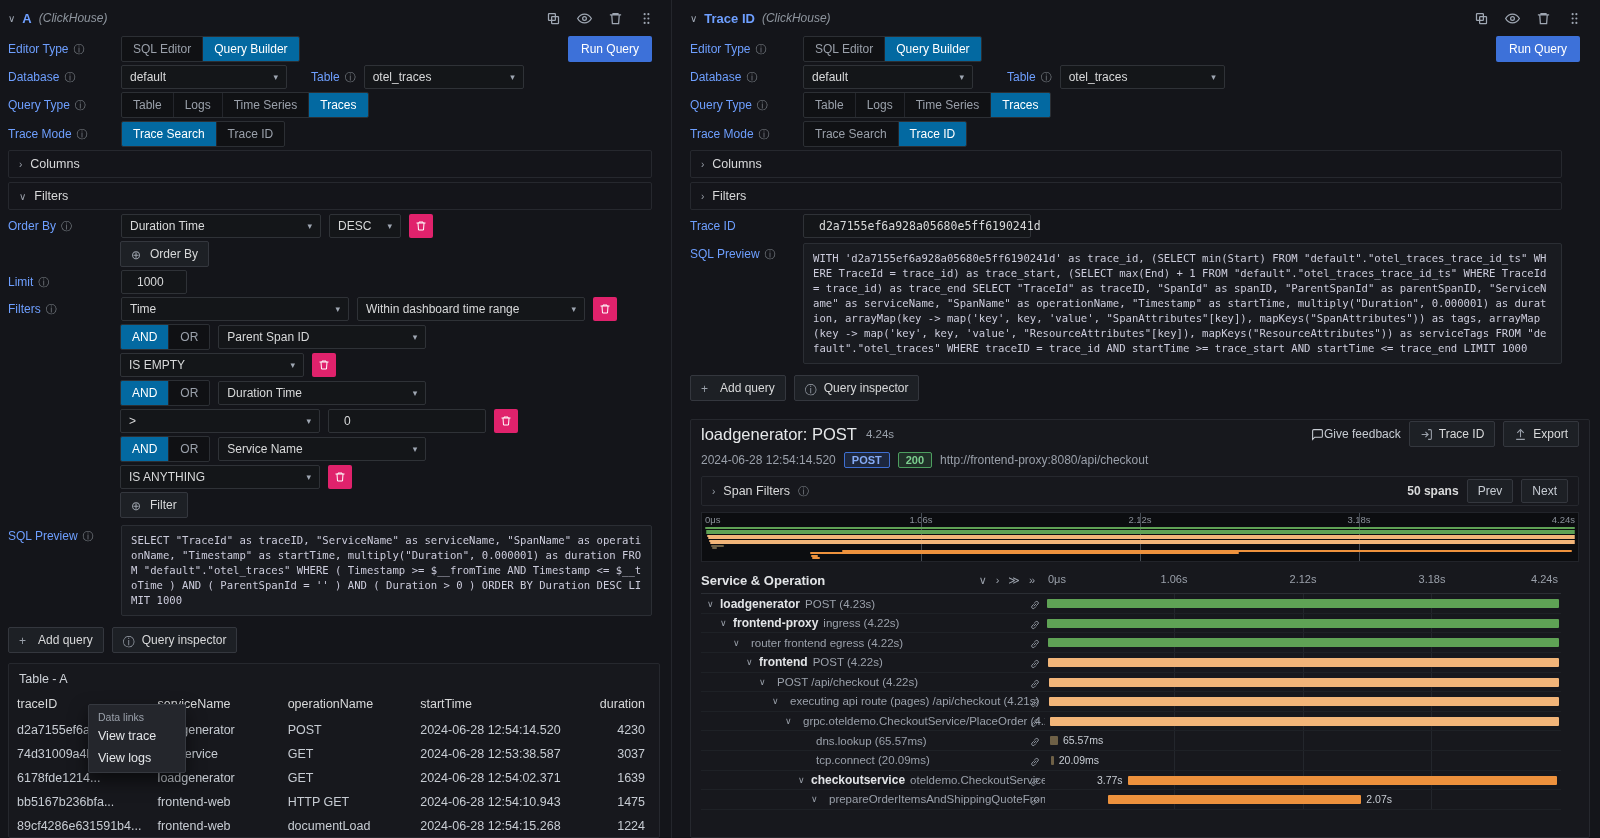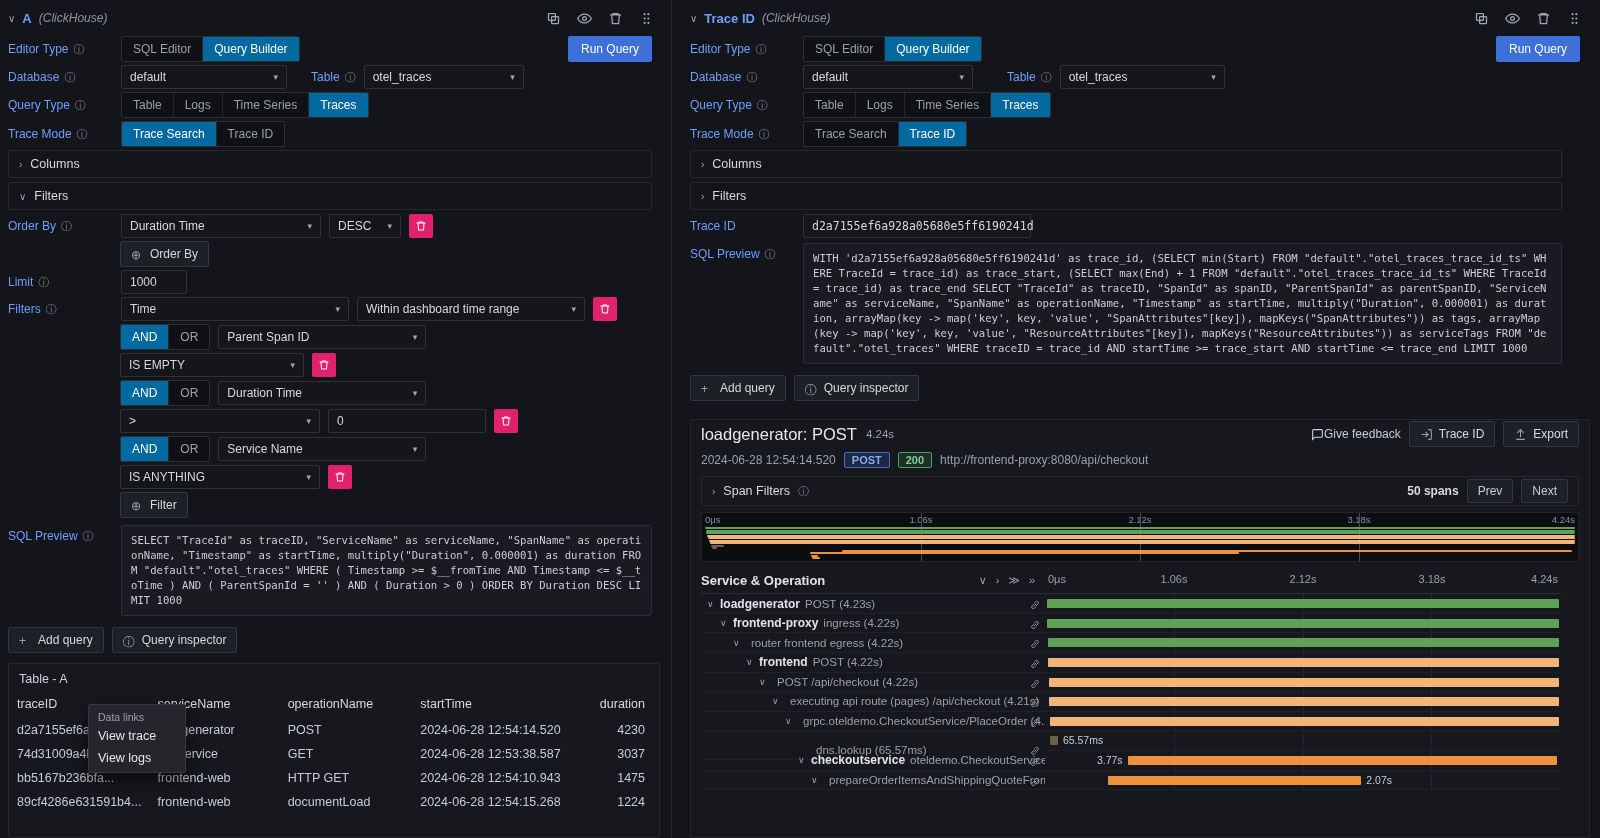--- a/index.html
+++ b/index.html
@@ -27,21 +27,21 @@
   .info{color:#7b8087;font-size:11px;font-style:normal}
   .ind{margin-left:112px}
 
   .radio{display:inline-flex;background:#101114;border:1px solid #2c2f34;border-radius:2px;overflow:hidden;height:24px}
   .seg{display:flex;align-items:center;padding:0 11px;font-size:12px;color:#9aa0aa;white-space:nowrap}
   .seg + .seg{border-left:1px solid #24262c}
   .seg.on{background:#0369a1;color:#fff}
 
   .sel{height:24px;box-sizing:border-box;display:inline-flex;align-items:center;gap:8px;background:#141619;border:1px solid #2f3237;border-radius:2px;padding:0 8px;font-size:12px;color:#d8d9da;white-space:nowrap;overflow:hidden}
   .sel .car{margin-left:auto;color:#9fa7b3;font-size:9px}
-  .inp{height:24px;box-sizing:border-box;background:#141619;border:1px solid #2f3237;border-radius:2px;padding:0 8px;font-size:12px;color:#d8d9da;display:inline-flex;align-items:center}
+  .inp{height:24px;box-sizing:border-box;background:#141619;border:1px solid #2f3237;border-radius:2px;padding:0 15px;font-size:12px;color:#d8d9da;display:inline-flex;align-items:center}
   .mono{font-family:"DejaVu Sans Mono",monospace;font-size:11.5px}
 
   .delbtn{width:24px;height:24px;flex:none;background:#e0226c;border-radius:2px;display:flex;align-items:center;justify-content:center}
   .delbtn svg{width:12px;height:12px}
 
   .btn1{height:26px;display:inline-flex;align-items:center;background:#3d71d9;color:#fff;border-radius:2px;padding:0 13px;font-size:12px;font-weight:500;margin-left:auto}
   .btn2{height:24px;display:inline-flex;align-items:center;gap:6px;background:#1d2025;border:1px solid #34373e;border-radius:2px;padding:0 10px;font-size:12px;color:#d8d9da;white-space:nowrap}
   .btn2 .bicon{color:#9aa0aa}
 
   .secrow{display:flex;align-items:center;gap:8px;border:1px solid #26282e;border-radius:2px;height:26px;padding:0 10px;margin:0 10px 4px 0;font-size:12.5px;color:#d8d9da}
@@ -385,20 +385,27 @@
               <td>POST</td>
               <td>2024-06-28 12:54:14.520</td>
               <td class="c-dur">4230</td>
             </tr>
             <tr>
               <td class="c-link">74d31009a4b...</td>
               <td>cartservice</td>
               <td>GET</td>
               <td>2024-06-28 12:53:38.587</td>
               <td class="c-dur">3037</td>
+            </tr>
+            <tr>
+              <td class="c-link">6178fde1214...</td>
+              <td>loadgenerator</td>
+              <td>GET</td>
+              <td>2024-06-28 12:54:02.371</td>
+              <td class="c-dur">1639</td>
             </tr>
             <tr>
               <td class="c-link">bb5167b236bfa...</td>
               <td>frontend-web</td>
               <td>HTTP GET</td>
               <td>2024-06-28 12:54:10.943</td>
               <td class="c-dur">1475</td>
             </tr>
             <tr>
               <td class="c-link">89cf4286e631591b4...</td>
@@ -735,32 +742,47 @@
                     <path d="M10 14 L14 10"></path>
                     <path d="M9 11l-3 3a3.2 3.2 0 0 0 4.5 4.5l3-3"></path>
                     <path d="M15 13l3-3a3.2 3.2 0 0 0-4.5-4.5l-3 3"></path>
                   </svg></span>
               </div>
               <div class="sbars">
                 <div class="bar" style="left: 0.9%; width: 98.8%; background: rgb(242, 181, 121);"></div>
               </div>
             </div>
             <div class="srow">
-              <div class="sname" style="padding-left: 97px; margin-top: 9px;">
+              <div class="sname" style="padding-left: 97px;">
                 <span class="schev"></span>
                 <span class="sop">dns.lookup (65.57ms)</span>
                 <span class="lnk"><svg viewBox="0 0 24 24" width="12" height="12" fill="none" stroke="#8a9099" stroke-width="2" stroke-linecap="round">
                     <path d="M10 14 L14 10"></path>
                     <path d="M9 11l-3 3a3.2 3.2 0 0 0 4.5 4.5l3-3"></path>
                     <path d="M15 13l3-3a3.2 3.2 0 0 0-4.5-4.5l-3 3"></path>
                   </svg></span>
               </div>
               <div class="sbars">
                 <div class="bar" style="left: 1%; width: 1.5%; background: rgb(110, 96, 70);"></div>
                 <span class="blabel" style="left: 2.5%; margin-left: 5px;">65.57ms</span>
+              </div>
+            </div>
+            <div class="srow">
+              <div class="sname" style="padding-left: 97px;">
+                <span class="schev"></span>
+                <span class="sop">tcp.connect (20.09ms)</span>
+                <span class="lnk"><svg viewBox="0 0 24 24" width="12" height="12" fill="none" stroke="#8a9099" stroke-width="2" stroke-linecap="round">
+                    <path d="M10 14 L14 10"></path>
+                    <path d="M9 11l-3 3a3.2 3.2 0 0 0 4.5 4.5l3-3"></path>
+                    <path d="M15 13l3-3a3.2 3.2 0 0 0-4.5-4.5l-3 3"></path>
+                  </svg></span>
+              </div>
+              <div class="sbars">
+                <div class="bar" style="left: 1.1%; width: 0.6%; background: rgb(110, 96, 70);"></div>
+                <span class="blabel" style="left: 1.7%; margin-left: 5px;">20.09ms</span>
               </div>
             </div>
             <div class="srow">
               <div class="sname" style="padding-left: 97px;">
                 <span class="schev">∨</span>
                 <b>checkoutservice</b>
                 <span class="sop">oteldemo.CheckoutService/PlaceOrder</span>
                 <span class="lnk"><svg viewBox="0 0 24 24" width="12" height="12" fill="none" stroke="#8a9099" stroke-width="2" stroke-linecap="round">
                     <path d="M10 14 L14 10"></path>
                     <path d="M9 11l-3 3a3.2 3.2 0 0 0 4.5 4.5l3-3"></path>

